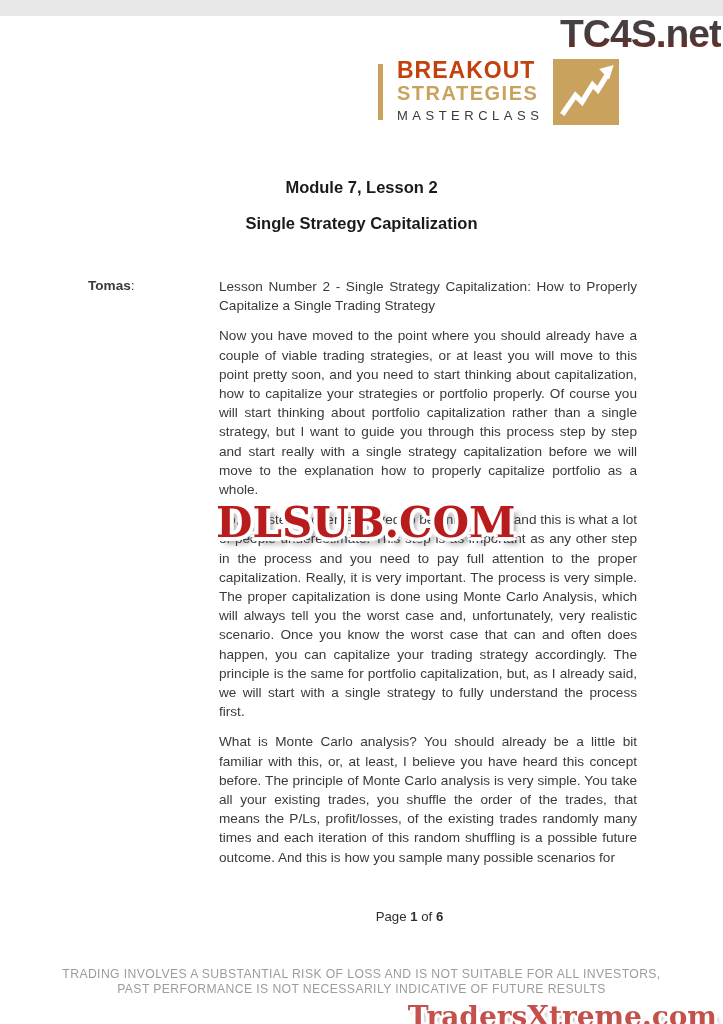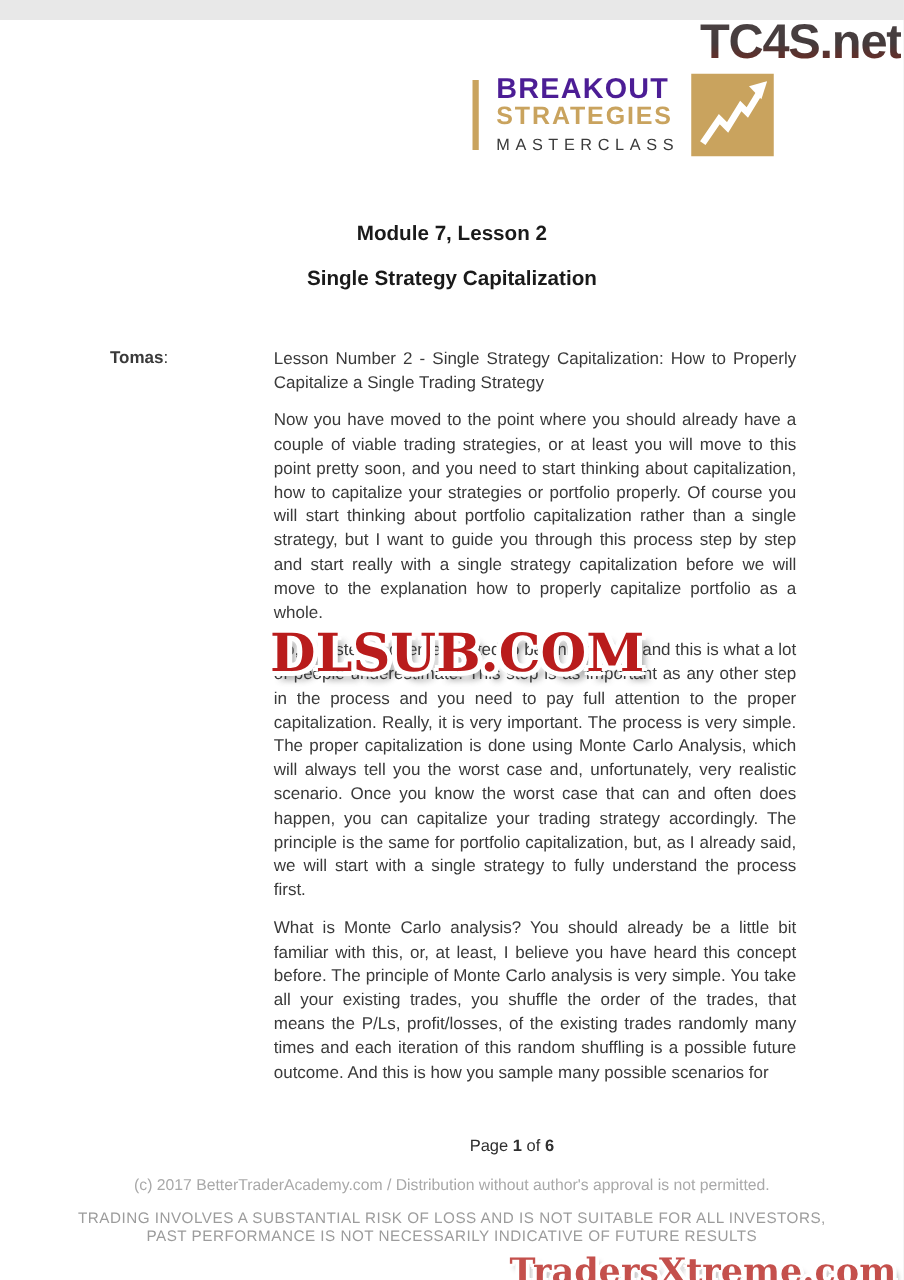--- a/index.html
+++ b/index.html
@@ -13,21 +13,21 @@
     position:absolute;top:-4px;right:2px;
     font-family:"Liberation Sans",sans-serif;font-weight:800;
     font-size:39px;letter-spacing:-1px;
     background:linear-gradient(180deg,#4c4445 0%,#443b3c 52%,#6e2a22 88%,#8a3526 100%);
     -webkit-background-clip:text;background-clip:text;color:transparent;
   }
   
   .brand{position:absolute;left:378px;top:42px;display:flex;align-items:stretch;}
   .brand-bar{width:5px;background:#c9a35e;margin:6px 14px 6px 0;}
   .brand-text{display:flex;flex-direction:column;justify-content:center;}
-  .brand-l1{font-weight:700;font-size:23px;letter-spacing:1px;color:#4c1d95;line-height:24px;}
+  .brand-l1{font-weight:700;font-size:23px;letter-spacing:1px;color:#c2410c;line-height:24px;}
   .brand-l2{font-weight:700;font-size:20px;letter-spacing:1.5px;color:#c9a35e;line-height:22px;}
   .brand-l3{font-weight:400;font-size:13px;letter-spacing:4.5px;color:#3a3a3a;line-height:20px;margin-top:2px;}
   .brand-icon{width:66px;height:66px;background:#c9a35e;margin-left:10px;align-self:center;}
   .brand-icon svg{width:100%;height:100%;display:block;}
   
   .title{position:absolute;left:0;width:100%;text-align:center;font-weight:700;color:#1a1a1a;}
   .title-1{top:162px;font-size:16.5px;}
   .title-2{top:198px;font-size:16.5px;}
   
   .content{position:absolute;left:88px;top:261px;width:549px;}
@@ -101,18 +101,17 @@
   </div>
 
   <div class="watermark">DLSUB.COM</div>
 
   <div class="pagenum">
     <span>Page</span>
     <b>1</b>
     <span>of</span>
     <b>6</b>
   </div>
-  <div class="copyright">(c) 2017 BetterTraderAcademy.com / Distribution without author's approval is not permitted.</div>
   <div class="disclaimer disc-1">TRADING INVOLVES A SUBSTANTIAL RISK OF LOSS AND IS NOT SUITABLE FOR ALL INVESTORS,</div>
   <div class="disclaimer disc-2">PAST PERFORMANCE IS NOT NECESSARILY INDICATIVE OF FUTURE RESULTS</div>
   <div class="txtreme">TradersXtreme.com</div>
 
 </div>
 
 </body></html>

